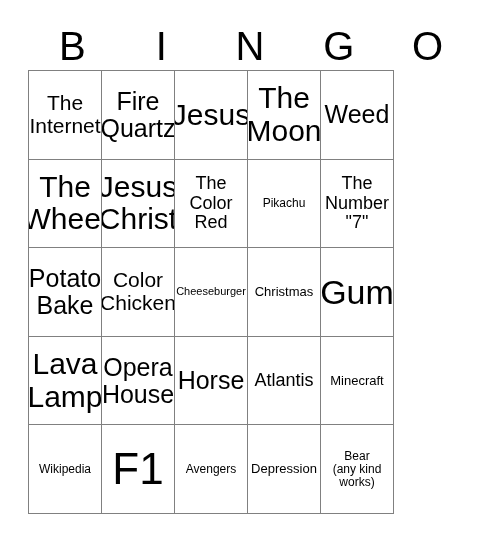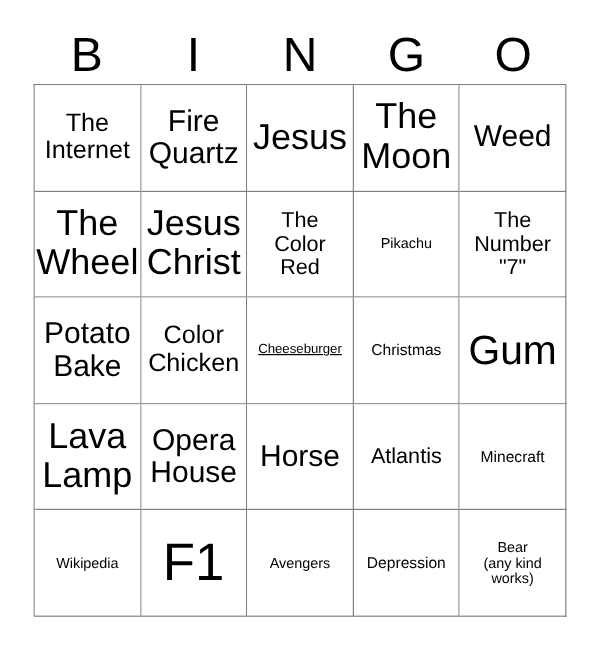--- a/index.html
+++ b/index.html
@@ -43,21 +43,21 @@
     font-weight: 400;
     color: #000000;
     letter-spacing: 0;
   }
 
   
   #grid {
     position: absolute;
     left: 28px;
     top: 70px;
-    width: 444px;
+    width: 366px;
     height: 444px;
     display: grid;
     grid-template-columns: repeat(5, 1fr);
     grid-template-rows: repeat(5, 1fr);
     border-top: 1.5px solid #808080;
     border-left: 1.5px solid #808080;
     box-sizing: border-box;
     background: #ffffff;
   }
   .cell {
@@ -80,21 +80,21 @@
   }
 
   
   .fs-xxl .cell-text { font-size: 34px; }
   .fs-xl  .cell-text { font-size: 30px; }
   .fs-l   .cell-text { font-size: 25px; }
   .fs-m   .cell-text { font-size: 21px; }
   .fs-s   .cell-text { font-size: 18px; }
   .fs-xs  .cell-text { font-size: 12px; }
   .fs-xxs .cell-text { font-size: 13px; }
-  .fs-tiny .cell-text { font-size: 11px; text-decoration: underline; }
+  .fs-tiny .cell-text { font-size: 11px; }
   .fs-f1  .cell-text { font-size: 44px; }
 </style>
 </head>
 <body>
 
 <div id="bingo-card">
 
   <div id="header-row">
     <div class="header-letter">B</div>
     <div class="header-letter">I</div>

